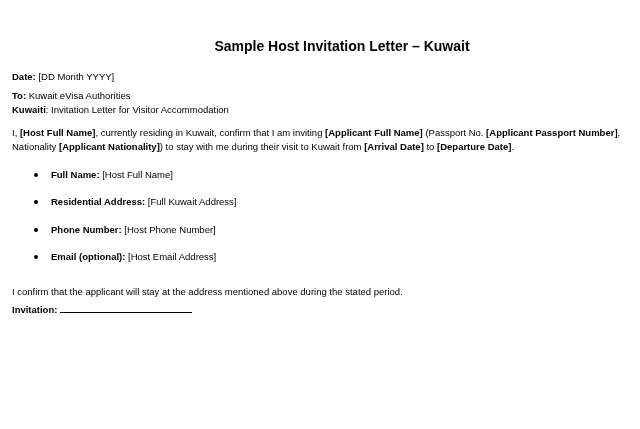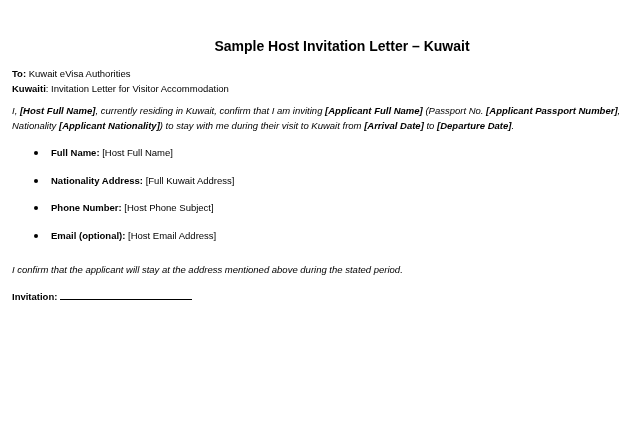--- a/index.html
+++ b/index.html
@@ -21,24 +21,24 @@
   }
   .doc-title {
     font-size: 14px;
     line-height: 18px;
     font-weight: bold;
     text-align: center;
     position: relative;
     left: 21px;
     margin-top: 37px;
   }
-  p { margin-top: 12px; }
-  p.intro { margin-top: 8px; max-width: 618px; font-style: italic; }
+  p { margin-top: 4px; }
+  p.intro { margin-top: 8px; max-width: 618px; }
   p.meta-date { margin-top: 15px; }
-  p.confirmation { margin-top: 20px; font-style: italic; }
+  p.confirmation { margin-top: 20px; }
   .b { font-weight: bold; }
   ul.host-list {
     list-style: none;
     margin: 8px;
     padding: 0;
   }
   ul.host-list li {
     position: relative;
     margin-top: 13px;
     padding-left: 31px;
@@ -61,30 +61,31 @@
     vertical-align: baseline;
   }
 </style>
 </head>
 <body>
 
 <div class="page">
 
   <h1 class="doc-title">Sample Host Invitation Letter – Kuwait</h1>
 
+  <p class="meta-date"><span class="b">Date:</span><span> [DD Month YYYY]</span></p>
 
   <p><span class="b">To:</span><span> Kuwait eVisa Authorities</span><br><span class="b">Kuwaiti</span><span>: Invitation Letter for Visitor Accommodation</span></p>
 
   <p class="intro"><span>I, </span><span class="b">[Host Full Name]</span><span>, currently residing in Kuwait, confirm that I am inviting </span><span class="b">[Applicant Full Name]</span><span> (Passport No. </span><span class="b">[Applicant Passport Number]</span><span>, Nationality </span><span class="b">[Applicant Nationality]</span><span>) to stay with me during their visit to Kuwait from </span><span class="b">[Arrival Date]</span><span> to </span><span class="b">[Departure Date]</span><span>.</span></p>
 
 
   <ul class="host-list">
       <li><span class="bullet"></span><span class="b">Full Name:</span><span> [Host Full Name]</span></li>
-      <li><span class="bullet"></span><span class="b">Nationality Address:</span><span> [Full Kuwait Address]</span></li>
-      <li><span class="bullet"></span><span class="b">Phone Number:</span><span> [Host Phone Subject]</span></li>
+      <li><span class="bullet"></span><span class="b">Residential Address:</span><span> [Full Kuwait Address]</span></li>
+      <li><span class="bullet"></span><span class="b">Phone Number:</span><span> [Host Phone Number]</span></li>
       <li><span class="bullet"></span><span class="b">Email (optional):</span><span> [Host Email Address]</span></li>
     </ul>
 
   <p class="confirmation">I confirm that the applicant will stay at the address mentioned above during the stated period.</p>
 
   <p><span class="b">Invitation:</span><span class="sig-underline"></span></p>
 
 
 </div>
 

